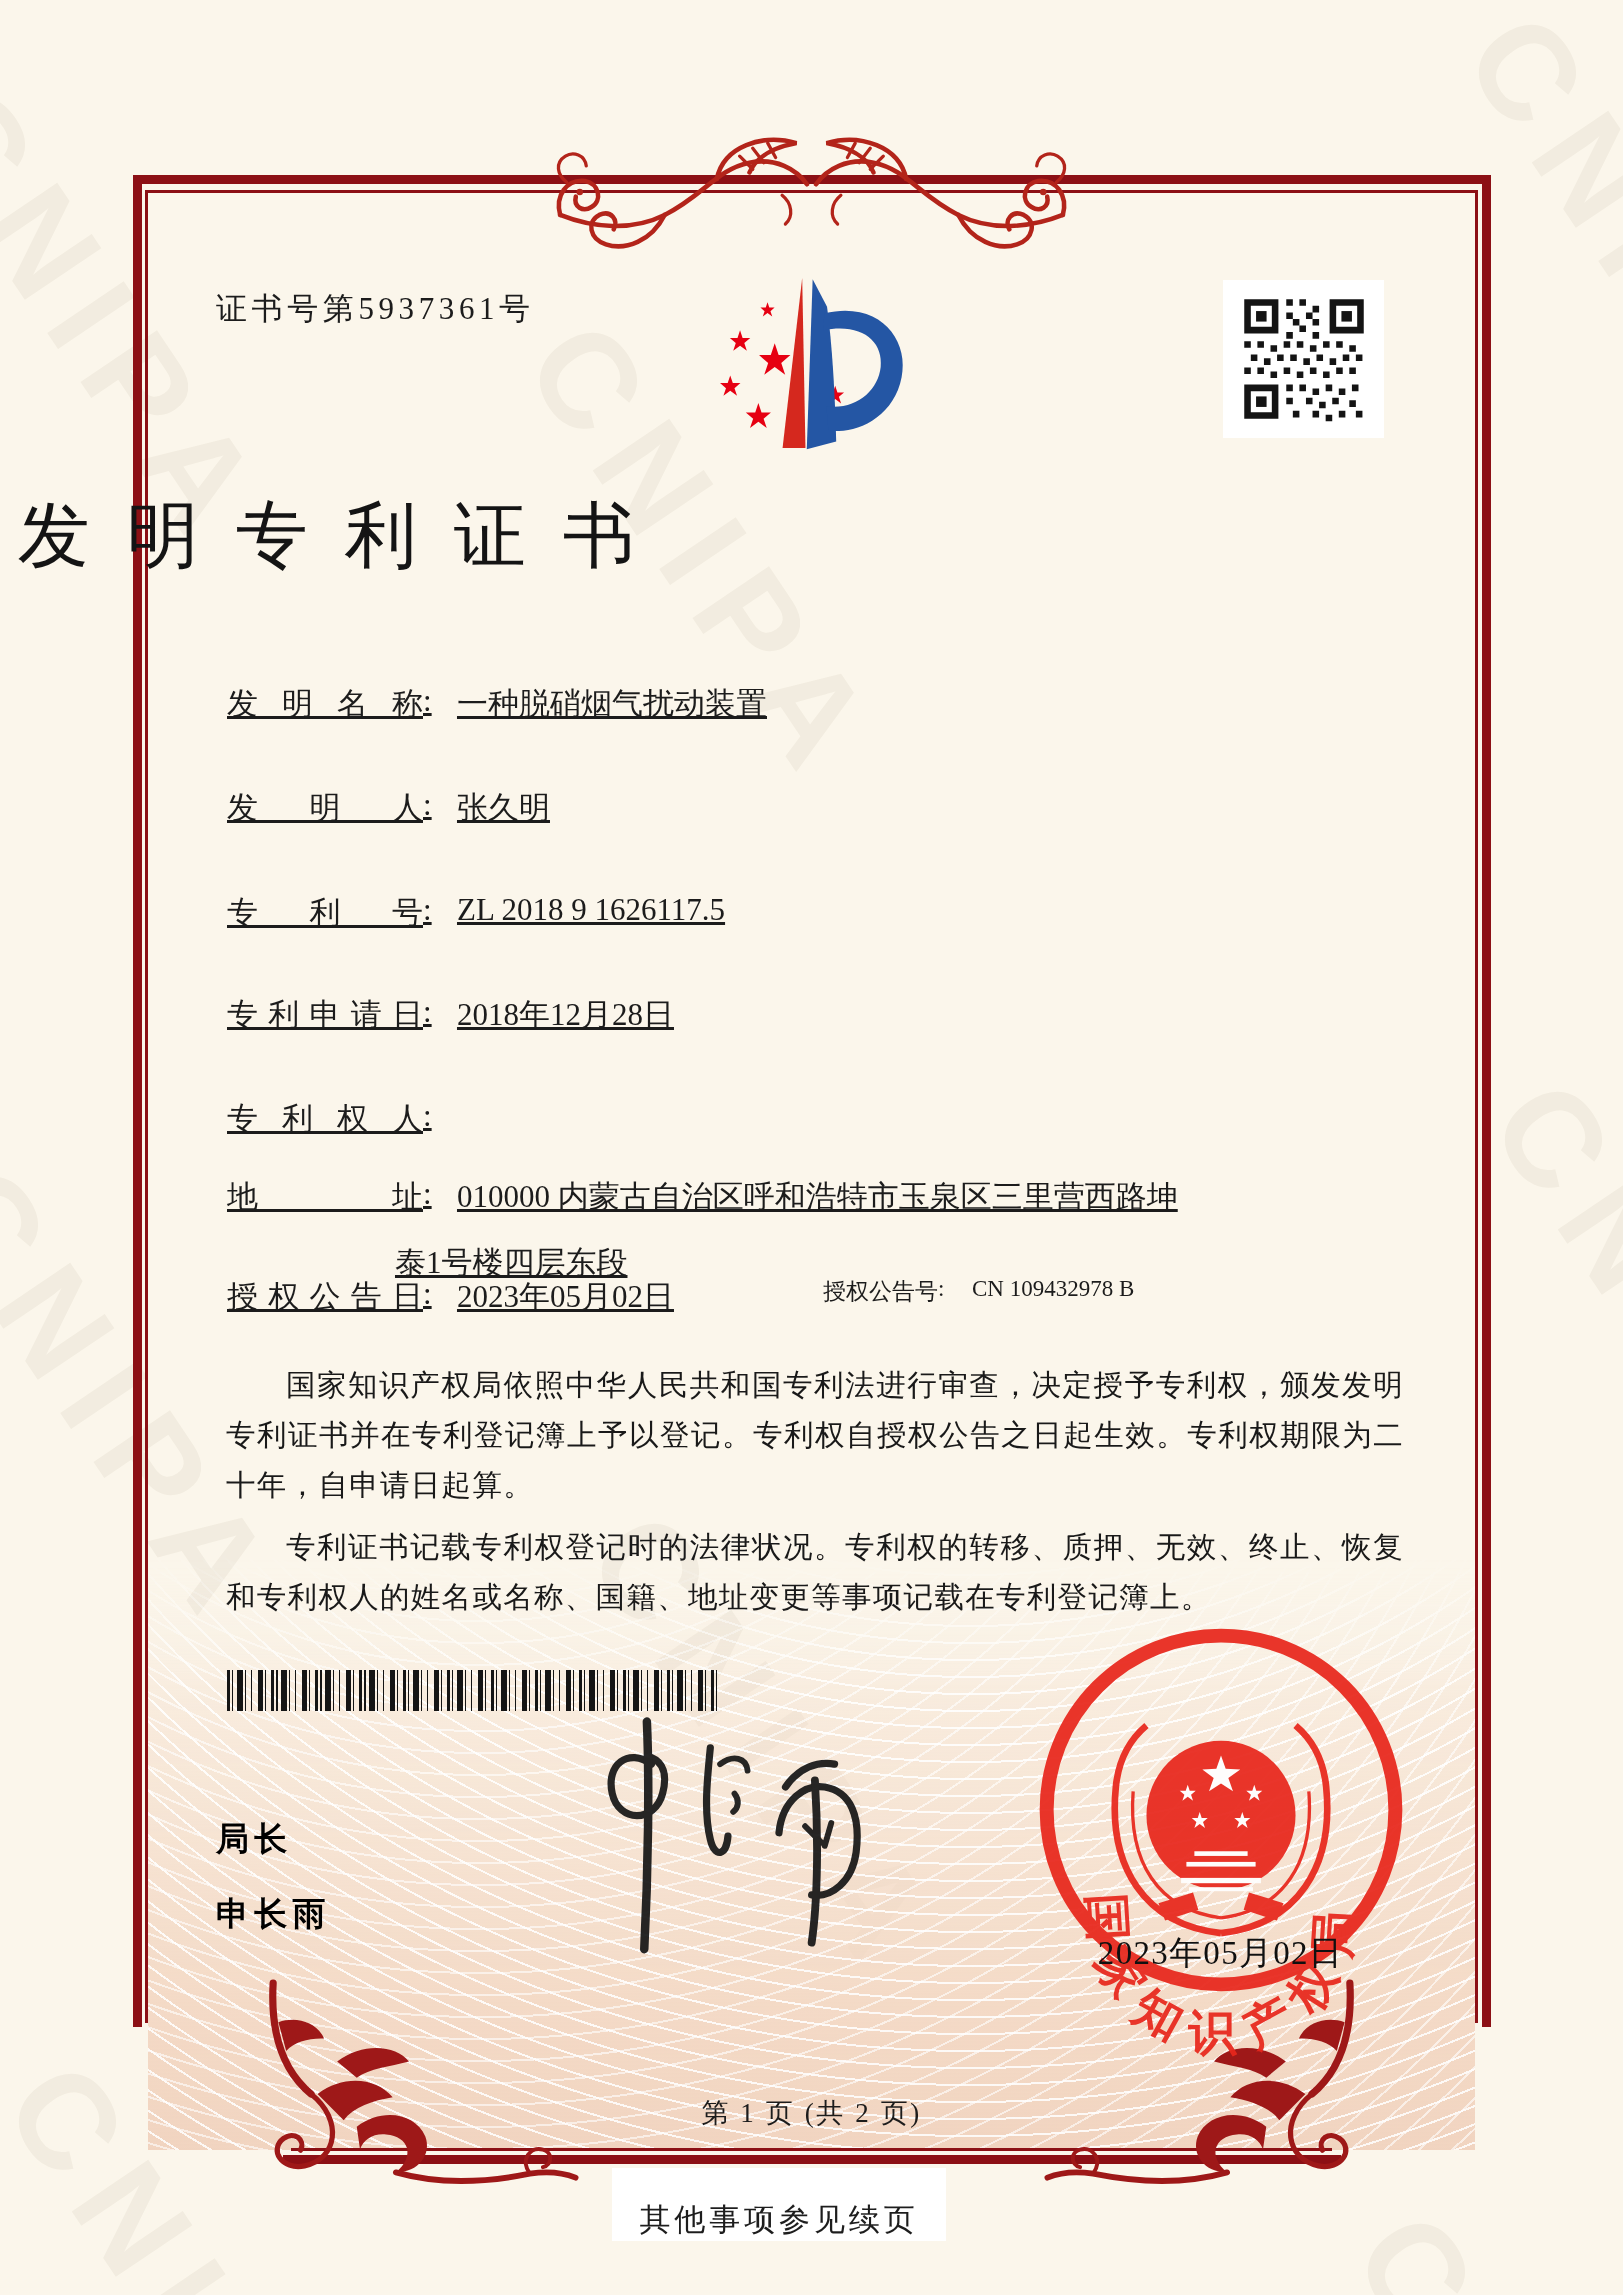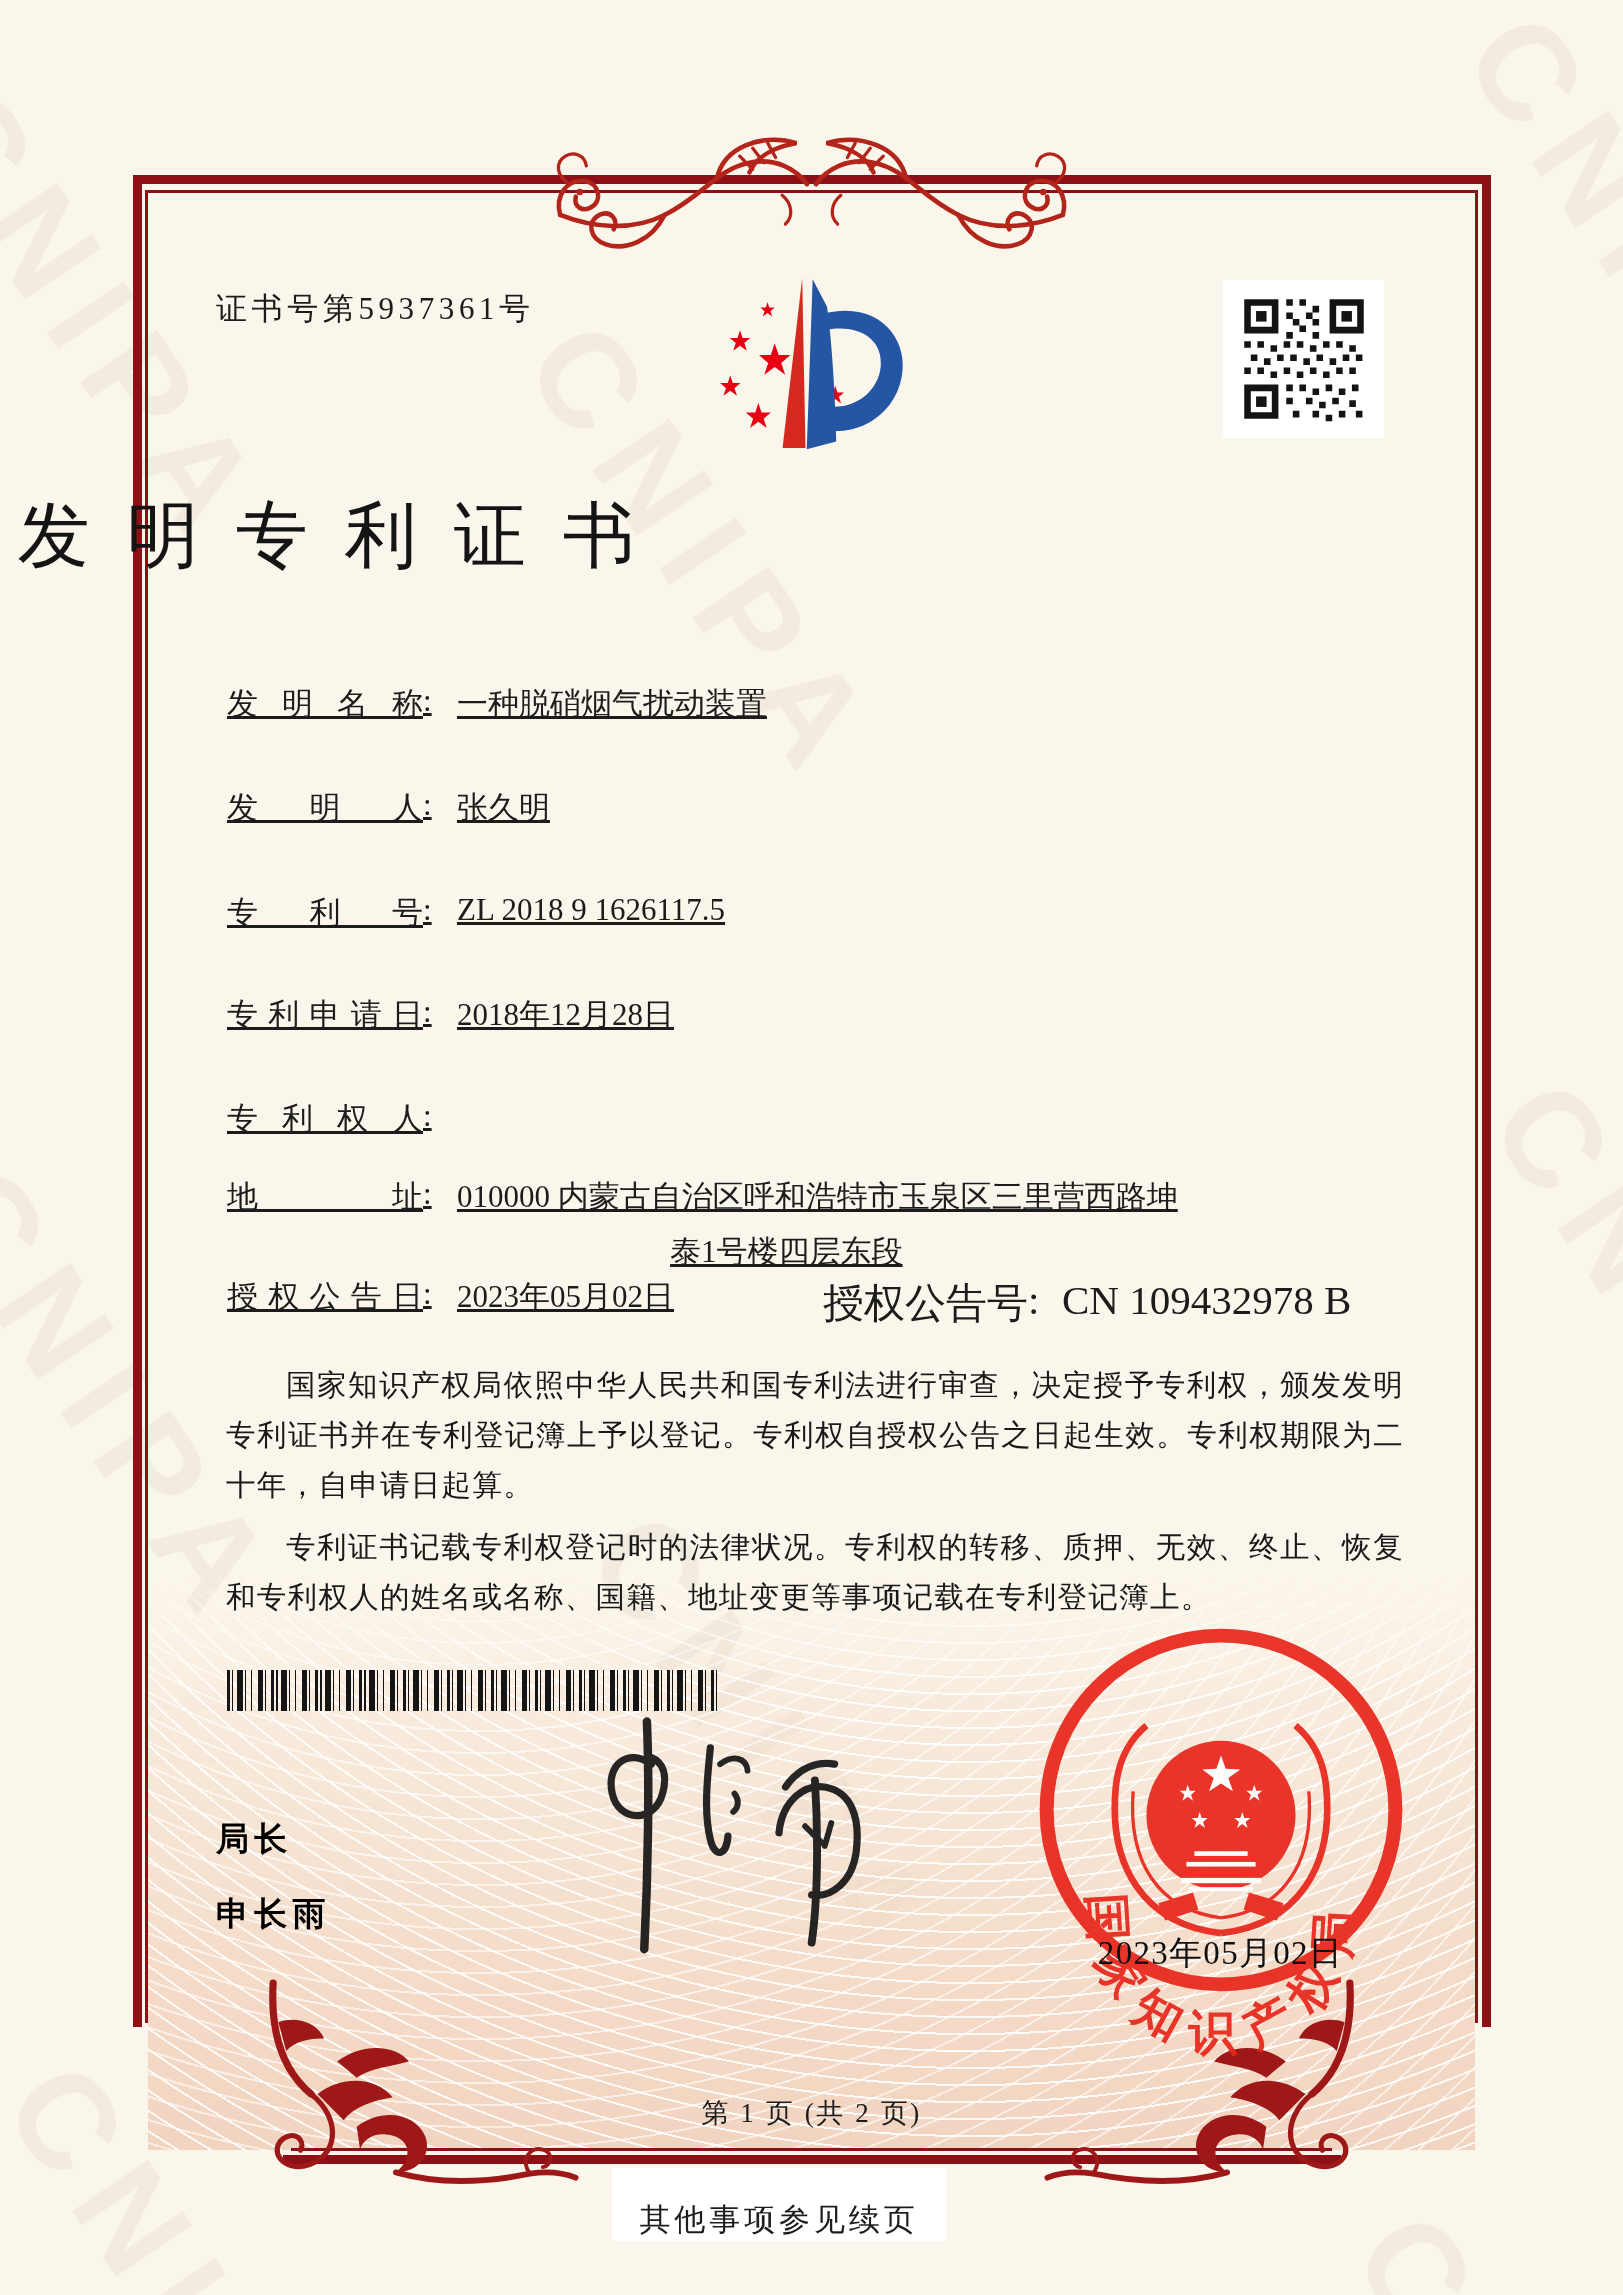--- a/index.html
+++ b/index.html
@@ -33,22 +33,22 @@
   .qrbox{position:absolute; left:1223px; top:280px; width:161px; height:158px; background:#fff;}
   .title{
     position:absolute; left:17.7px; top:488px; width:1588px; text-align:left;
     font-size:72px; letter-spacing:37px; color:#141414;
   }
   
   .frow{position:absolute; left:227px; font-size:31px; display:flex; align-items:flex-start; white-space:nowrap;text-decoration:underline;}
   .flabel{display:inline-block; width:196px; text-align:justify; text-align-last:justify;}
   .fcolon{display:inline-block; width:19.6px; text-align:left;}
   .fvalue{margin-left:14.4px;}
-  .addr2{margin-left:-62px; margin-top:13px;text-align:center;}
-  .frow2{position:absolute; left:823px; font-size:41px; display:flex; white-space:nowrap;justify-content:flex-end;}
+  .addr2{margin-left:-62px; margin-top:24px;}
+  .frow2{position:absolute; left:823px; font-size:23px; display:flex; white-space:nowrap;justify-content:flex-end;}
   
   .para{
     position:absolute; left:226px; width:1178px; font-size:29.5px; line-height:50px;
     text-align:justify; text-indent:60px; letter-spacing:1.3px; color:#191919;
   }
   
   .barcode{
     position:absolute; left:227px; top:1670px; width:490px; height:41px;
     background:repeating-linear-gradient(90deg,
       #151515 0 2.6px, transparent 2.6px 4.6px,

